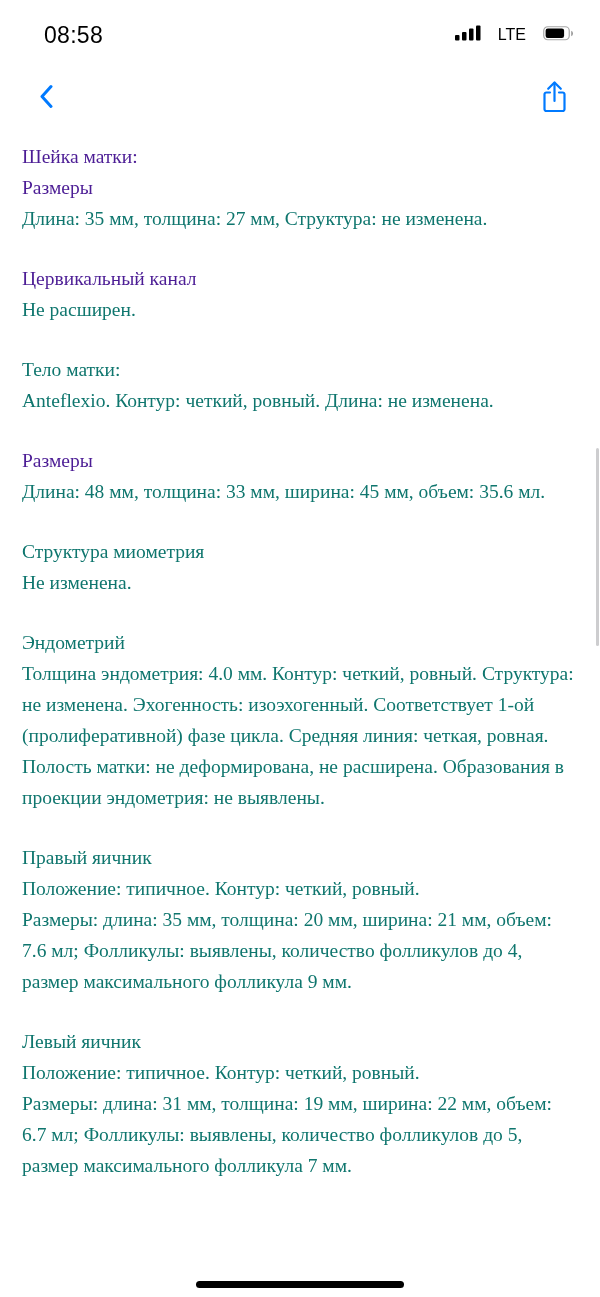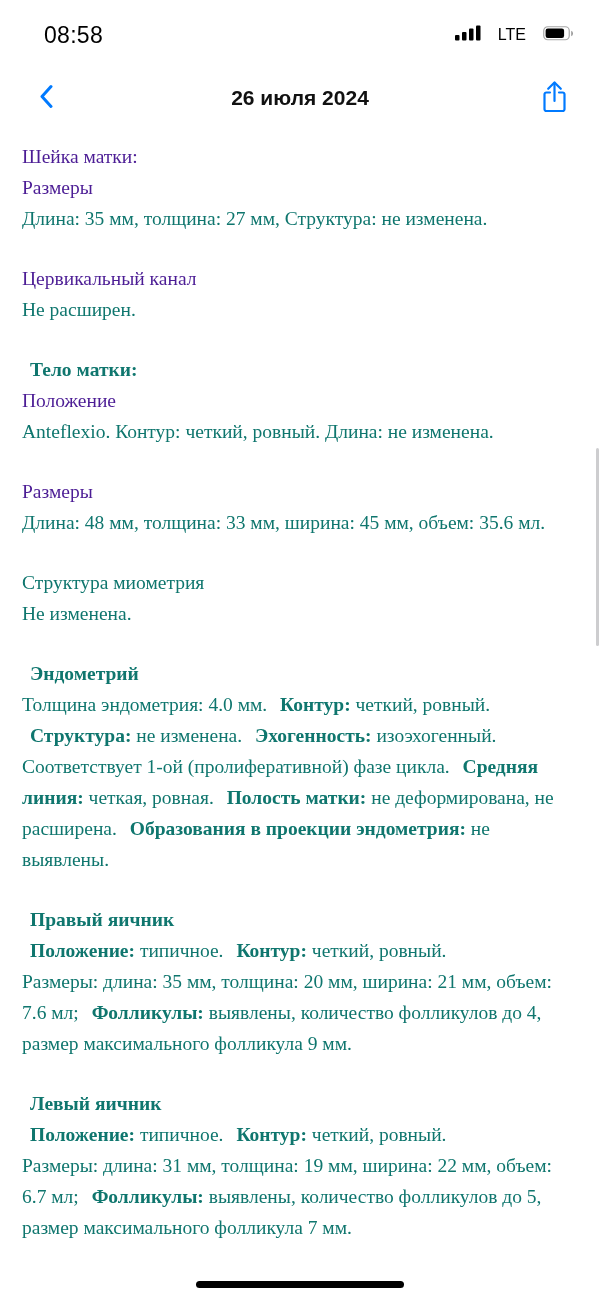--- a/index.html
+++ b/index.html
@@ -40,21 +40,21 @@
   
   .document {
     position:absolute; top:141px; left:22px; right:24px;
   }
   .para {
     font-family:"Liberation Serif", serif;
     font-size:19.5px; line-height:31px; color:#0f766e;
   }
   .para.muted { color:#4c1d95; }
   .para.gap { margin-top:29px; }
-  .para strong { font-weight:700;margin-left:8px; }
+  .para strong { font-weight:400; }
 
   
   .scrollbar {
     position:absolute; top:448px; right:1px;
     width:3px; height:198px; background:#cdcdcf; border-radius:2px;
   }
   .home-indicator {
     position:absolute; bottom:9px; left:50%; transform:translateX(-50%);
     width:208px; height:7px; border-radius:4px; background:#000;
   }
@@ -78,21 +78,20 @@
       <svg width="31" height="15" viewBox="0 0 31 15">
         <rect x="0.75" y="0.75" width="25.5" height="13" rx="4" fill="none" stroke="#000" stroke-opacity="0.35" stroke-width="1.2"></rect>
         <rect x="2.6" y="2.6" width="18.5" height="9.3" rx="2.2" fill="#000"></rect>
         <path d="M28.2 4.8 v5.4 a2.9 2.9 0 0 0 0 -5.4 Z" fill="#000" fill-opacity="0.4"></path>
       </svg>
     </span>
   </span>
 </div>
 
 <div class="nav-bar">
-  <div class="nav-title">26 июля 2024</div>
   <button class="nav-btn">
     <span>
       <svg width="14" height="25" viewBox="0 0 14 25">
         <path d="M12 2.5 L3 12.5 L12 22.5" fill="none" stroke="#007aff" stroke-width="3" stroke-linecap="round" stroke-linejoin="round"></path>
       </svg>
     </span>
   </button>
   <button class="nav-btn">
     <span>
       <svg width="27" height="33" viewBox="0 0 27 33">
@@ -106,21 +105,20 @@
   </button>
 </div>
 
 <div class="document">
     <p class="para muted"><span>Шейка матки:</span></p>
     <p class="para muted"><span>Размеры</span></p>
     <p class="para text"><span>Длина: 35 мм, толщина: 27 мм, Структура: не изменена.</span></p>
     <p class="para muted gap"><span>Цервикальный канал</span></p>
     <p class="para text"><span>Не расширен.</span></p>
     <p class="para heading gap"><strong>Тело матки:</strong></p>
-    <p class="para muted"><span>Положение</span></p>
     <p class="para text"><span>Anteflexio. Контур: четкий, ровный. Длина: не изменена.</span></p>
     <p class="para muted gap"><span>Размеры</span></p>
     <p class="para text"><span>Длина: 48 мм, толщина: 33 мм, ширина: 45 мм, объем: 35.6 мл.</span></p>
     <p class="para text gap"><span>Структура миометрия</span></p>
     <p class="para text"><span>Не изменена.</span></p>
     <p class="para heading gap"><strong>Эндометрий</strong></p>
     <p class="para text"><span>Толщина эндометрия: 4.0 мм. </span><strong>Контур:</strong><span> четкий, ровный. </span><strong>Структура:</strong><span> не изменена. </span><strong>Эхогенность:</strong><span> изоэхогенный. Соответствует 1-ой (пролиферативной) фазе цикла. </span><strong>Средняя линия:</strong><span> четкая, ровная. </span><strong>Полость матки:</strong><span> не деформирована, не расширена. </span><strong>Образования в проекции эндометрия:</strong><span> не выявлены.</span></p>
     <p class="para heading gap"><strong>Правый яичник</strong></p>
     <p class="para text"><strong>Положение:</strong><span> типичное. </span><strong>Контур:</strong><span> четкий, ровный.</span></p>
     <p class="para text"><span>Размеры: длина: 35 мм, толщина: 20 мм, ширина: 21 мм, объем: 7.6 мл; </span><strong>Фолликулы:</strong><span> выявлены, количество фолликулов до 4, размер максимального фолликула 9 мм.</span></p>

